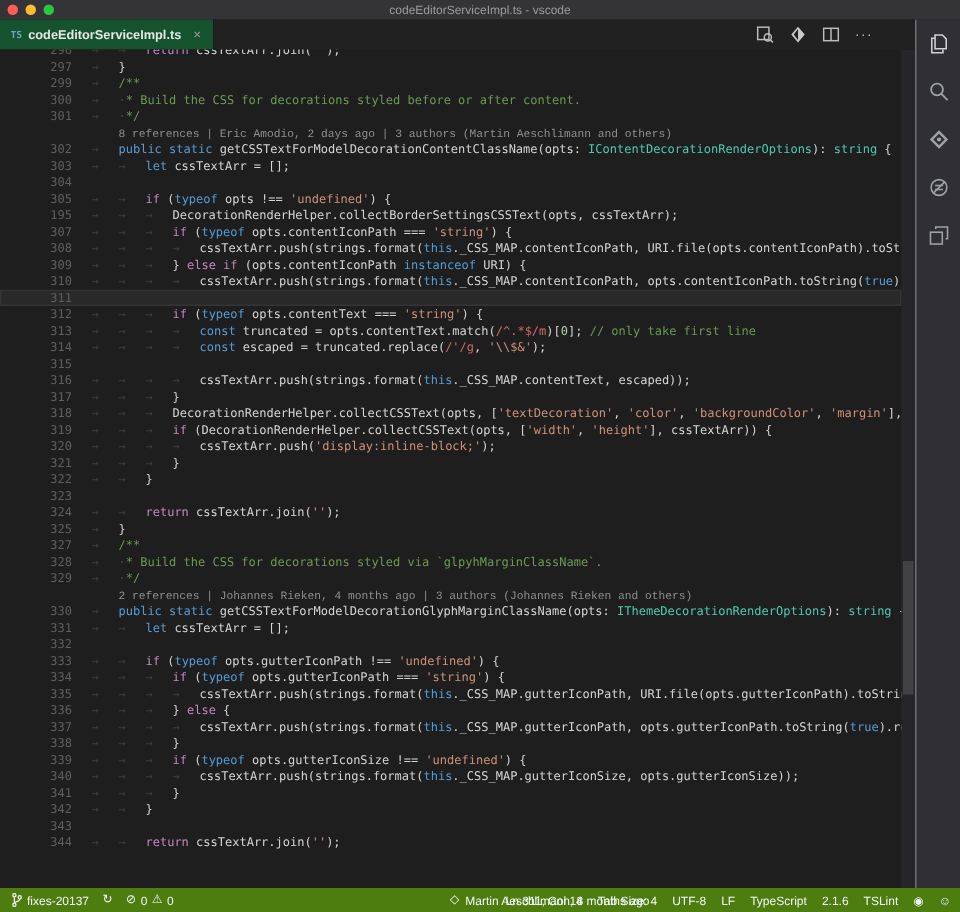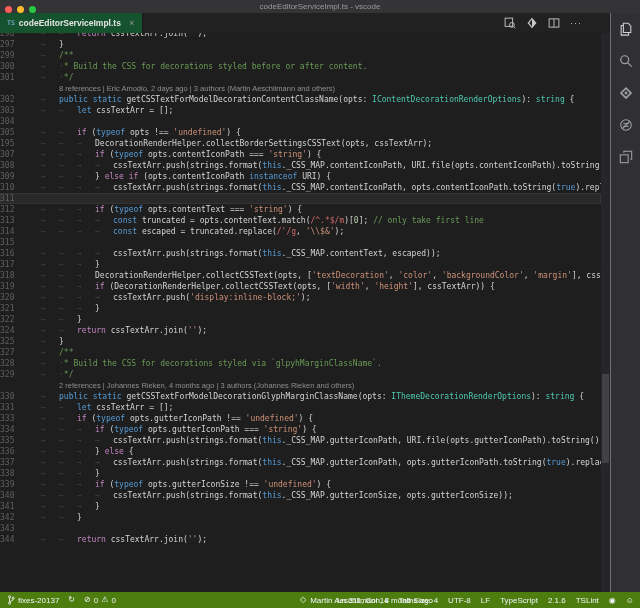--- a/index.html
+++ b/index.html
@@ -1,21 +1,21 @@
 <!DOCTYPE html>
 <html><head>
 <meta charset="utf-8">
 <style>
   * { margin:0; padding:0; box-sizing:border-box; }
   html,body { width:640px; height:608px; background:#1e1e1e; overflow:hidden;
               font-family:"Liberation Sans", sans-serif; }
   .window { width:640px; height:608px; display:flex; flex-direction:column; position:relative; }
 
   
-  .titlebar { height:13px; background:#343436; display:flex; align-items:flex-end; position:relative; flex:none; }
+  .titlebar { height:13px; background:#343436; display:flex; align-items:center; position:relative; flex:none; }
   .lights { display:flex; gap:5px; margin-left:5px; }
   .light { width:7px; height:7px; border-radius:50%; }
   .light.r { background:#ff5f57; } .light.y { background:#febc2e; } .light.g { background:#28c840; }
   .wtitle { position:absolute; left:0; right:0; text-align:center; font-size:8px; color:#9b9ba0; line-height:13px; }
 
   
   .main { flex:1; display:flex; min-height:0; }
   .edcol { flex:1; display:flex; flex-direction:column; min-width:0; }
 
   
@@ -27,27 +27,27 @@
   .tabactions { position:absolute; right:28px; top:0; height:20px; display:flex; align-items:center; gap:10px; }
   .tabactions svg { display:block; }
   .moredots { color:#c0c0c0; font-size:9px; letter-spacing:1px; line-height:20px; }
 
   
   .editor { flex:1; position:relative; overflow:hidden; background:#1e1e1e; }
   .lines { position:absolute; left:0; right:9px; top:-5px; }
   .row { display:flex; height:11px; line-height:11px; white-space:pre;
          font-family:"DejaVu Sans Mono", monospace; font-size:8px; }
   .row.cur { background:rgba(150,150,150,0.10); box-shadow:inset 0 0 0 1px rgba(200,200,200,0.07);flex-direction:column; }
-  .gut { width:41px; flex:none; padding-right:13px; color:#5f5f5f; }
+  .gut { width:41px; flex:none; text-align:right; padding-right:13px; color:#5f5f5f;margin-left:20px; }
   .code { flex:1; overflow:hidden; }
   .tabws { display:inline-block; width:18px; color:#3d3d44; }
   .tabws.ghost { color:transparent; }
   .kw{color:#569cd6;} .ctrl{color:#c586c0;} .str{color:#ce9178;} .com{color:#6a9955;}
   .typ{color:#4ec9b0;} .re{color:#d16969;} .num{color:#b5cea8;} .w{color:#d4d4d4;} .ws{color:#4a4a4a;}
-  .lens { font-family:Liberation Sans, sans-serif; font-size:7.5px; color:#8f8f8f; }
+  .lens { font-family:Liberation Mono, monospace; font-size:7.5px; color:#8f8f8f; }
   .blame { color:#686868; margin-left:14px; }
   .cursor { display:inline-block; width:1px; height:9px; background:#cfcfcf; vertical-align:-1px; margin-left:1px; }
 
   
   .scrolltrack { position:absolute; top:0; right:0; bottom:0; width:9px; background:#26262a; }
   .scrollthumb { position:absolute; right:1px; width:7px; top:61%; height:16%; background:rgba(121,121,121,0.35); }
 
   
   .activitybar { width:30px; flex:none; background:#303034; border-left:1px solid #6f6f72;
                  display:flex; flex-direction:column; align-items:center; padding-top:7px; gap:14px; }
@@ -131,28 +131,30 @@
             <div class="row"><div class="gut">313</div><div class="code"><span class="tabws">→</span><span class="tabws">→</span><span class="tabws">→</span><span class="tabws">→</span><span class="kw">const </span><span class="w">truncated = opts.contentText.match(</span><span class="re">/^.*$/m</span><span class="w">)[</span><span class="num">0</span><span class="w">]; </span><span class="com">// only take first line</span></div></div>
             <div class="row"><div class="gut">314</div><div class="code"><span class="tabws">→</span><span class="tabws">→</span><span class="tabws">→</span><span class="tabws">→</span><span class="kw">const </span><span class="w">escaped = truncated.replace(</span><span class="re">/'/g</span><span class="w">, </span><span class="str">'\\$&amp;'</span><span class="w">);</span></div></div>
             <div class="row"><div class="gut">315</div><div class="code"></div></div>
             <div class="row"><div class="gut">316</div><div class="code"><span class="tabws">→</span><span class="tabws">→</span><span class="tabws">→</span><span class="tabws">→</span><span class="w">cssTextArr.push(strings.format(</span><span class="kw">this</span><span class="w">._CSS_MAP.contentText, escaped));</span></div></div>
             <div class="row"><div class="gut">317</div><div class="code"><span class="tabws">→</span><span class="tabws">→</span><span class="tabws">→</span><span class="w">}</span></div></div>
             <div class="row"><div class="gut">318</div><div class="code"><span class="tabws">→</span><span class="tabws">→</span><span class="tabws">→</span><span class="w">DecorationRenderHelper.collectCSSText(opts, [</span><span class="str">'textDecoration'</span><span class="w">, </span><span class="str">'color'</span><span class="w">, </span><span class="str">'backgroundColor'</span><span class="w">, </span><span class="str">'margin'</span><span class="w">], cssTextArr);</span></div></div>
             <div class="row"><div class="gut">319</div><div class="code"><span class="tabws">→</span><span class="tabws">→</span><span class="tabws">→</span><span class="ctrl">if </span><span class="w">(DecorationRenderHelper.collectCSSText(opts, [</span><span class="str">'width'</span><span class="w">, </span><span class="str">'height'</span><span class="w">], cssTextArr)) {</span></div></div>
             <div class="row"><div class="gut">320</div><div class="code"><span class="tabws">→</span><span class="tabws">→</span><span class="tabws">→</span><span class="tabws">→</span><span class="w">cssTextArr.push(</span><span class="str">'display:inline-block;'</span><span class="w">);</span></div></div>
             <div class="row"><div class="gut">321</div><div class="code"><span class="tabws">→</span><span class="tabws">→</span><span class="tabws">→</span><span class="w">}</span></div></div>
             <div class="row"><div class="gut">322</div><div class="code"><span class="tabws">→</span><span class="tabws">→</span><span class="w">}</span></div></div>
+            <div class="row"><div class="gut">323</div><div class="code"></div></div>
             <div class="row"><div class="gut">324</div><div class="code"><span class="tabws">→</span><span class="tabws">→</span><span class="ctrl">return </span><span class="w">cssTextArr.join(</span><span class="str">''</span><span class="w">);</span></div></div>
             <div class="row"><div class="gut">325</div><div class="code"><span class="tabws">→</span><span class="w">}</span></div></div>
             <div class="row"><div class="gut">327</div><div class="code"><span class="tabws">→</span><span class="com">/**</span></div></div>
             <div class="row"><div class="gut">328</div><div class="code"><span class="tabws">→</span><span class="ws">·</span><span class="com">* Build the CSS for decorations styled via `glpyhMarginClassName`.</span></div></div>
             <div class="row"><div class="gut">329</div><div class="code"><span class="tabws">→</span><span class="ws">·</span><span class="com">*/</span></div></div>
             <div class="row"><div class="gut"></div><div class="code"><span class="tabws ghost">→</span><span class="lens">2 references | Johannes Rieken, 4 months ago | 3 authors (Johannes Rieken and others)</span></div></div>
             <div class="row"><div class="gut">330</div><div class="code"><span class="tabws">→</span><span class="kw">public static </span><span class="w">getCSSTextForModelDecorationGlyphMarginClassName(opts: </span><span class="typ">IThemeDecorationRenderOptions</span><span class="w">): </span><span class="typ">string</span><span class="w"> {</span></div></div>
             <div class="row"><div class="gut">331</div><div class="code"><span class="tabws">→</span><span class="tabws">→</span><span class="kw">let </span><span class="w">cssTextArr = [];</span></div></div>
+            <div class="row"><div class="gut">332</div><div class="code"></div></div>
             <div class="row"><div class="gut">333</div><div class="code"><span class="tabws">→</span><span class="tabws">→</span><span class="ctrl">if </span><span class="w">(</span><span class="kw">typeof </span><span class="w">opts.gutterIconPath !== </span><span class="str">'undefined'</span><span class="w">) {</span></div></div>
             <div class="row"><div class="gut">334</div><div class="code"><span class="tabws">→</span><span class="tabws">→</span><span class="tabws">→</span><span class="ctrl">if </span><span class="w">(</span><span class="kw">typeof </span><span class="w">opts.gutterIconPath === </span><span class="str">'string'</span><span class="w">) {</span></div></div>
             <div class="row"><div class="gut">335</div><div class="code"><span class="tabws">→</span><span class="tabws">→</span><span class="tabws">→</span><span class="tabws">→</span><span class="w">cssTextArr.push(strings.format(</span><span class="kw">this</span><span class="w">._CSS_MAP.gutterIconPath, URI.file(opts.gutterIconPath).toString()));</span></div></div>
             <div class="row"><div class="gut">336</div><div class="code"><span class="tabws">→</span><span class="tabws">→</span><span class="tabws">→</span><span class="w">} </span><span class="ctrl">else</span><span class="w"> {</span></div></div>
             <div class="row"><div class="gut">337</div><div class="code"><span class="tabws">→</span><span class="tabws">→</span><span class="tabws">→</span><span class="tabws">→</span><span class="w">cssTextArr.push(strings.format(</span><span class="kw">this</span><span class="w">._CSS_MAP.gutterIconPath, opts.gutterIconPath.toString(</span><span class="kw">true</span><span class="w">).replace(</span></div></div>
             <div class="row"><div class="gut">338</div><div class="code"><span class="tabws">→</span><span class="tabws">→</span><span class="tabws">→</span><span class="w">}</span></div></div>
             <div class="row"><div class="gut">339</div><div class="code"><span class="tabws">→</span><span class="tabws">→</span><span class="tabws">→</span><span class="ctrl">if </span><span class="w">(</span><span class="kw">typeof </span><span class="w">opts.gutterIconSize !== </span><span class="str">'undefined'</span><span class="w">) {</span></div></div>
             <div class="row"><div class="gut">340</div><div class="code"><span class="tabws">→</span><span class="tabws">→</span><span class="tabws">→</span><span class="tabws">→</span><span class="w">cssTextArr.push(strings.format(</span><span class="kw">this</span><span class="w">._CSS_MAP.gutterIconSize, opts.gutterIconSize));</span></div></div>
             <div class="row"><div class="gut">341</div><div class="code"><span class="tabws">→</span><span class="tabws">→</span><span class="tabws">→</span><span class="w">}</span></div></div>
             <div class="row"><div class="gut">342</div><div class="code"><span class="tabws">→</span><span class="tabws">→</span><span class="w">}</span></div></div>

